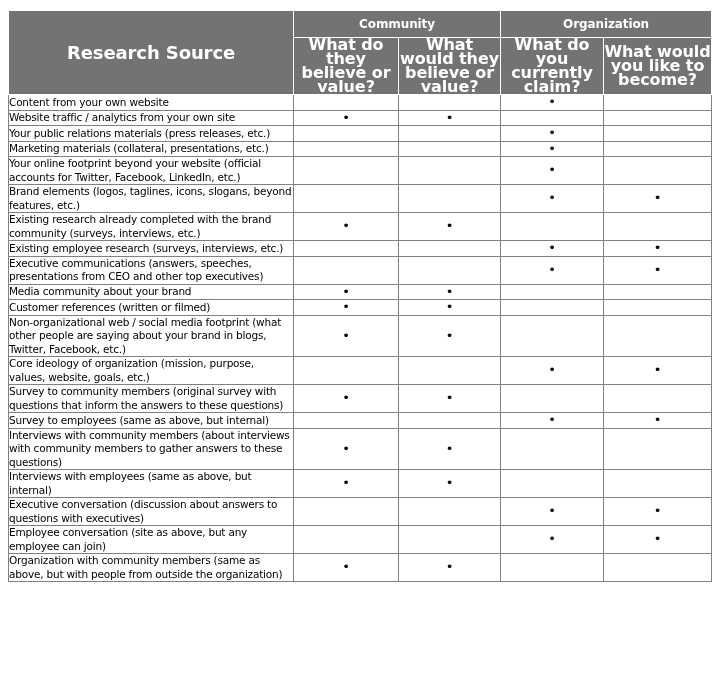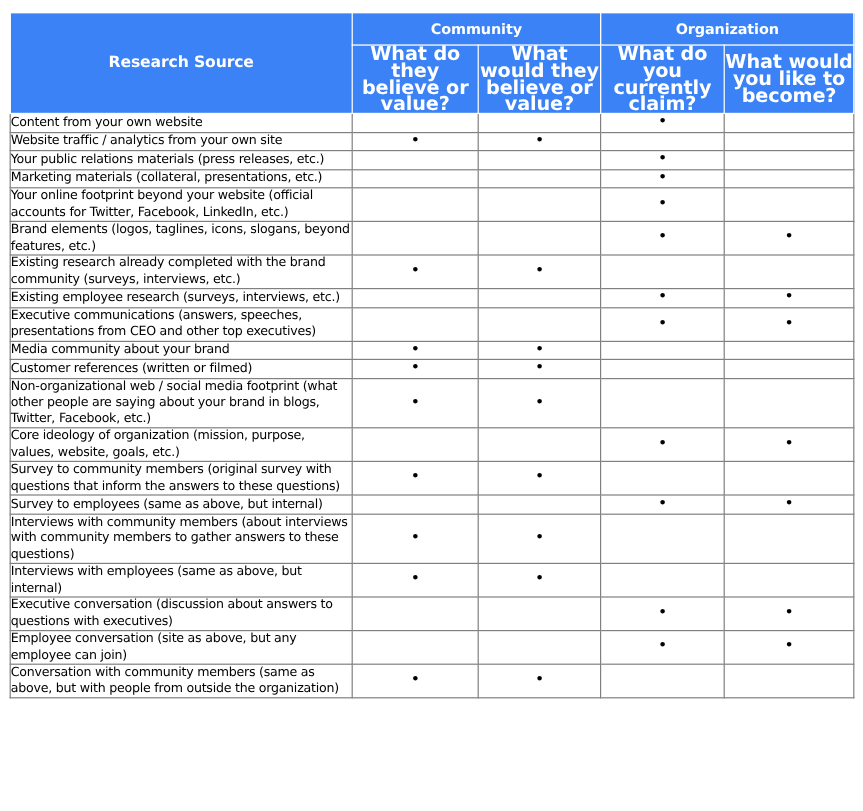--- a/index.html
+++ b/index.html
@@ -16,30 +16,30 @@
     padding: 10px 8px 0 8px;
     overflow: hidden;
   }
   table.matrix {
     border-collapse: collapse;
     table-layout: fixed;
     width: 703px;
   }
   
   table.matrix th {
-    background: #3b82f6;
+    background: #737373;
     color: #ffffff;
     border: 1px solid #ffffff;
     font-weight: bold;
     text-align: center;
     vertical-align: middle;
     padding: 0;
   }
   th.corner {
-    font-size: 13px;
+    font-size: 18px;
     letter-spacing: -0.1px;
   }
   th.group {
     font-size: 12px;
     height: 26px;
     letter-spacing: -0.1px;
   }
   th.subhead {
     font-size: 16px;
     line-height: 14px;
@@ -225,21 +225,21 @@
           <td class="mark"><span class="dot">•</span></td>
         </tr>
         <tr>
           <td class="src">Employee conversation (site as above, but any employee can join)</td>
           <td class="mark"></td>
           <td class="mark"></td>
           <td class="mark"><span class="dot">•</span></td>
           <td class="mark"><span class="dot">•</span></td>
         </tr>
         <tr>
-          <td class="src">Conversation with community members (same as above, but with people from outside the organization)</td>
+          <td class="src">Organization with community members (same as above, but with people from outside the organization)</td>
           <td class="mark"><span class="dot">•</span></td>
           <td class="mark"><span class="dot">•</span></td>
           <td class="mark"></td>
           <td class="mark"></td>
         </tr>
       </tbody>
   </table>
 </div>
 
 </body></html>

